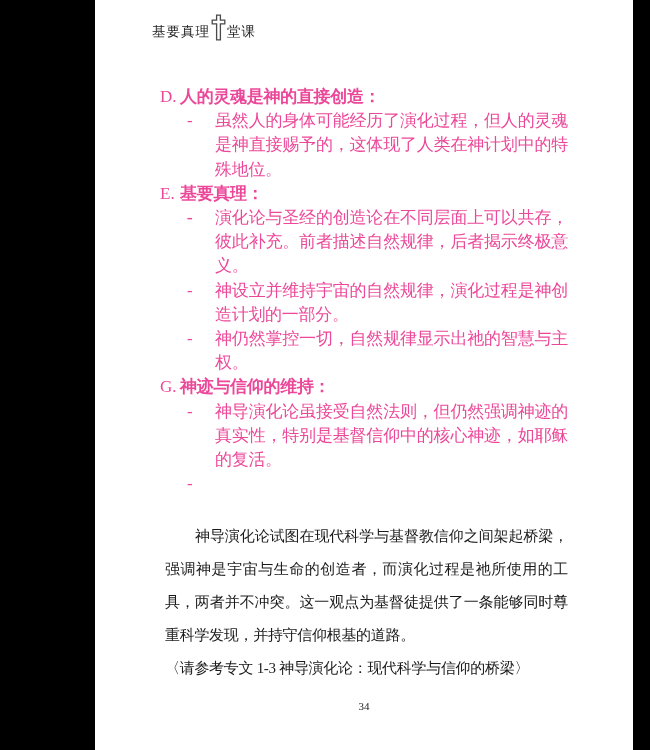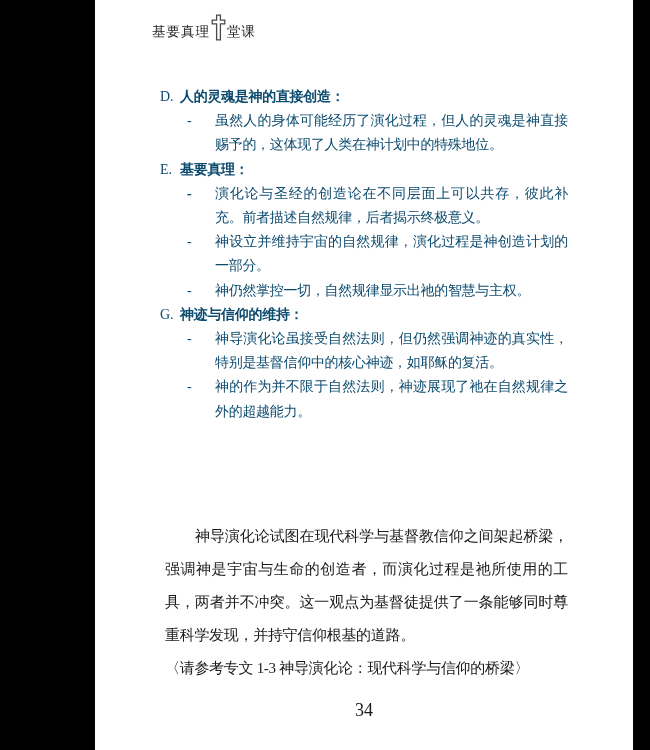--- a/index.html
+++ b/index.html
@@ -43,24 +43,24 @@
   }
   .header .cross {
     margin: 0 1px -4px 1px;
   }
   
   .outline {
     position: absolute;
     top: 85px;
     left: 65px;
     width: 408px;
-    font-size: 14px;
+    font-size: 17px;
     line-height: 24.2px;
     letter-spacing: -0.3px;
-    color: #0c4a6e;
+    color: #ec4899;
   }
   .item-heading {
     font-weight: 700;
   }
   .item-heading .letter {
     display: inline-block;
     width: 20px;
     font-weight: 400;
     letter-spacing: 0;
   }
@@ -94,21 +94,21 @@
   .lower .reference {
     text-indent: 0;
   }
   
   .pagenum {
     position: absolute;
     top: 700px;
     left: 0;
     width: 538px;
     text-align: center;
-    font-size: 18px;
+    font-size: 11px;
     color: #1a1a1a;
   }
 </style>
 </head>
 <body>
 
 <div class="viewport">
   <div class="paper">
 
     <div class="header">
@@ -135,21 +135,21 @@
       </div>
 
       <div>
         <div class="bullet"><span class="dash">-</span><span>神设立并维持宇宙的自然规律，演化过程是神创造计划的一部分。</span></div>
         <div class="bullet"><span class="dash">-</span><span>神仍然掌控一切，自然规律显示出祂的智慧与主权。</span></div>
       </div>
 
       <div>
         <div class="item-heading"><span class="letter">G.</span><span>神迹与信仰的维持：</span></div>
         <div class="bullet"><span class="dash">-</span><span>神导演化论虽接受自然法则，但仍然强调神迹的真实性，特别是基督信仰中的核心神迹，如耶稣的复活。</span></div>
-        <div class="bullet"><span class="dash">-</span><span>神的作为并不限于自然法则，神迹展现了祂在自然规律之外的超越能力。</span></div>
+        <div class="bullet"><span class="dash">-</span></div>
       </div>
 
     </div>
 
     <div class="lower">
       <p class="para">神导演化论试图在现代科学与基督教信仰之间架起桥梁，强调神是宇宙与生命的创造者，而演化过程是祂所使用的工具，两者并不冲突。这一观点为基督徒提供了一条能够同时尊重科学发现，并持守信仰根基的道路。</p>
       <div class="reference">〈请参考专文 1-3 神导演化论：现代科学与信仰的桥梁〉</div>
     </div>
 
     <div class="pagenum">34</div>

